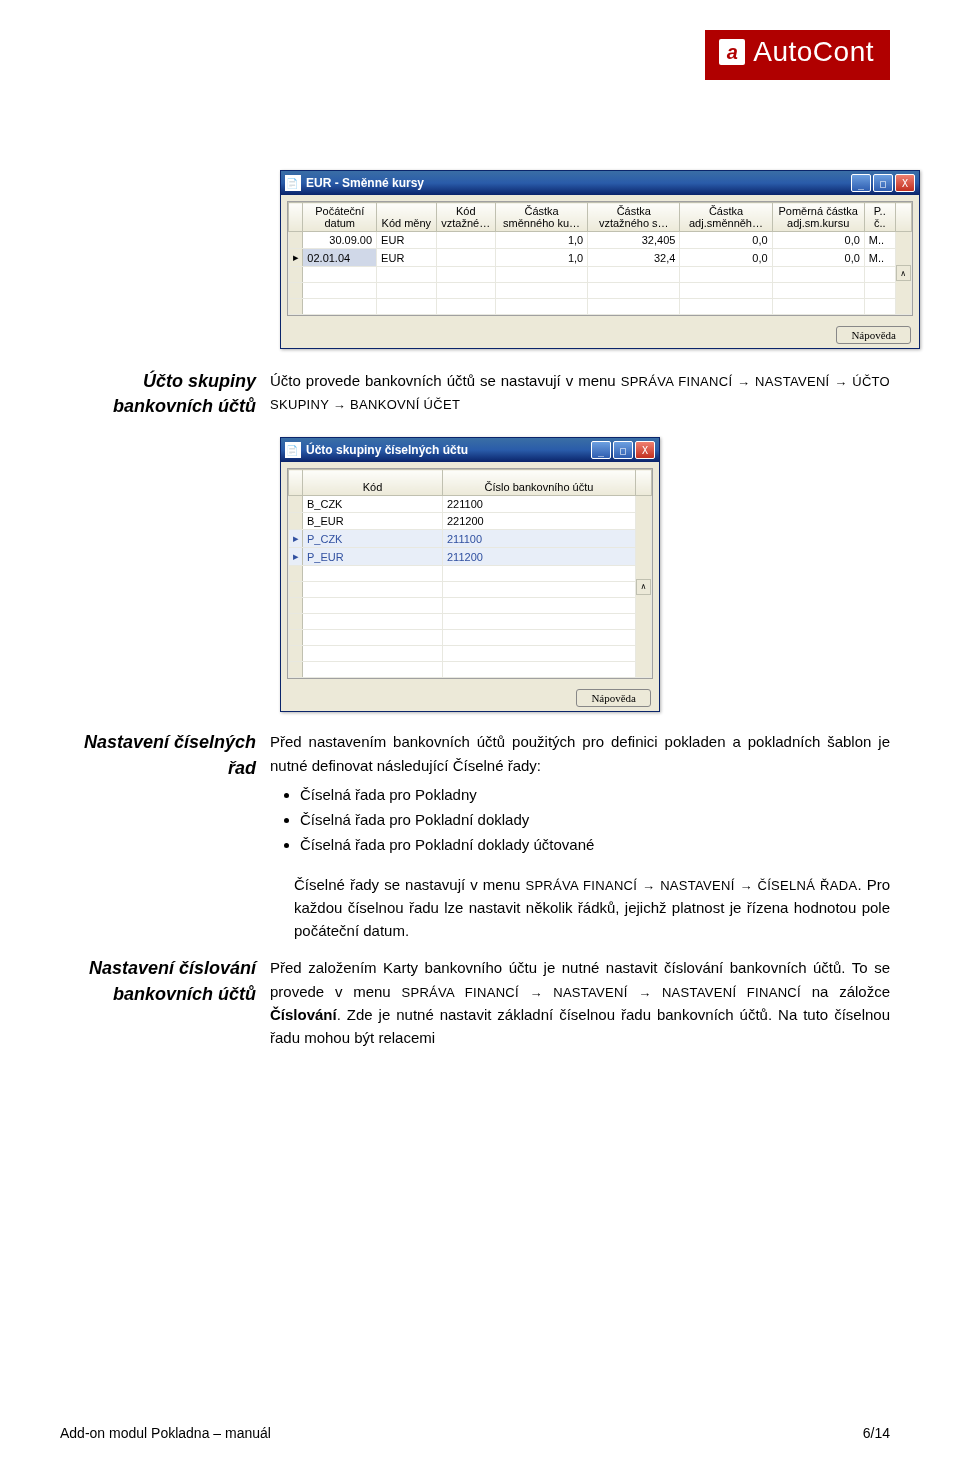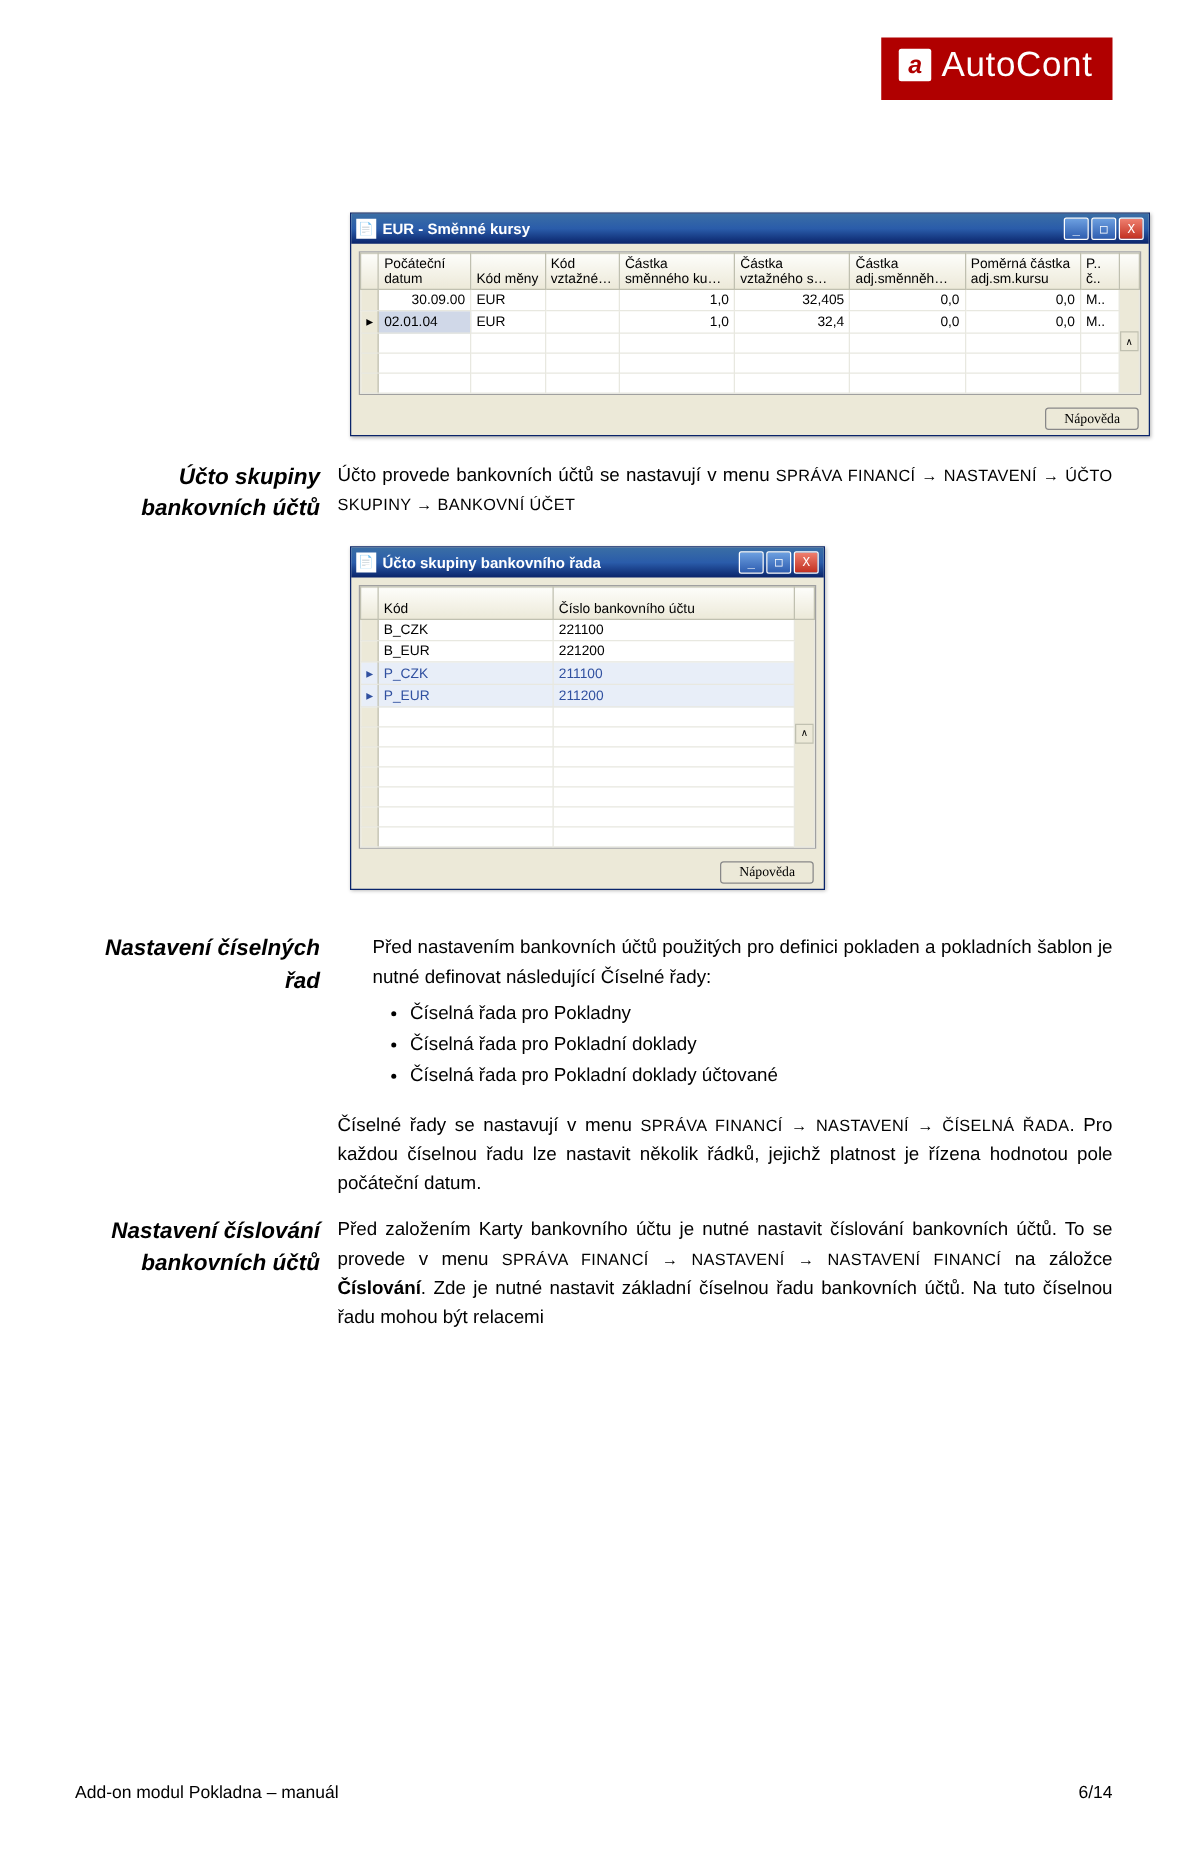--- a/index.html
+++ b/index.html
@@ -18,21 +18,21 @@
     .xp-title { background: linear-gradient(to bottom, #3a6ea5 0%, #2a5caa 50%, #0a246a 100%); height: 24px; display:flex; align-items:center; color:#fff; padding: 0 4px; }
     .xp-ico { width:16px; height:16px; background:#fff; margin-right:5px; display:inline-flex; align-items:center; justify-content:center; font-size:10px; color:#2a5caa; }
     .xp-ttext { flex:1; font-weight:bold; font-size:12px; white-space: nowrap; }
     .xp-btns { display:flex; gap:2px; }
     .xp-btn { width:20px; height:18px; border:1px solid #fff; border-radius:2px; display:flex; align-items:center; justify-content:center; font-size:10px; font-family: monospace; color:#fff; cursor:default;}
     .xp-min { background: linear-gradient(to bottom,#6da0e0,#2e5db0);}
     .xp-max { background: linear-gradient(to bottom,#6da0e0,#2e5db0);}
     .xp-close { background: linear-gradient(to bottom,#ef8070,#c23020);}
     .grid { background:#fff; border:1px solid #a0a0a0; margin:6px; }
     .grid table { border-collapse: collapse; width:100%; table-layout:fixed;}
-    .grid th { background: linear-gradient(to bottom, #fdfdfa 0%, #ece9d8 100%); border:1px solid #c0c0b0; font-weight:normal; font-size:11px; padding:2px 4px; text-align:left; height:26px; vertical-align:bottom;}
+    .grid th { background: linear-gradient(to bottom, #fdfdfa 0%, #ece9d8 100%); border:1px solid #c0c0b0; font-weight:normal; font-size:11px; padding:2px 4px; text-align:center; height:26px; vertical-align:bottom;}
     .grid td { border:1px solid #e8e8e0; font-size:11px; padding:2px 4px; height:16px; }
     .grid tr.sel td { background:#e8eef8; color:#3050a0; }
     .grid td.left-gutter { width:14px; background:#ece9d8; border-right:1px solid #c0c0b0; text-align:center; }
     .grid td.ar { text-align: right; }
     .xp-footer { display:flex; justify-content:flex-end; padding: 4px 8px; }
     .xp-footer button { font-family: Tahoma; font-size:11px; padding: 2px 14px; background:#ece9d8; border:1px solid #888; border-radius:3px; }
 
     
     .row { display:flex; margin-top: 20px; }
     .label-col { width: 210px; font-weight:bold; font-style:italic; font-size: 18px; text-align:right; padding-right: 14px; line-height:1.4;}
@@ -170,21 +170,21 @@
       <div class="label-col">Účto skupiny bankovních účtů</div>
       <div class="text-col">
         <span>Účto provede bankovních účtů se nastavují v menu </span><span class="smallcaps">SPRÁVA FINANCÍ → NASTAVENÍ → ÚČTO SKUPINY → BANKOVNÍ ÚČET</span>
       </div>
     </div>
 
     <div style="height:18px;"></div>
     <div class="xp-window win2">
       <div class="xp-title">
         <span class="xp-ico">📄</span>
-        <span class="xp-ttext">Účto skupiny bankovního řada</span>
+        <span class="xp-ttext">Účto skupiny číselných účtu</span>
         <div class="xp-btns">
           <div class="xp-btn xp-min">_</div>
           <div class="xp-btn xp-max">□</div>
           <div class="xp-btn xp-close">X</div>
         </div>
       </div>
       <div class="grid">
         <table>
           <colgroup>
               <col style="width:14px">
@@ -258,32 +258,32 @@
                 <td></td>
               </tr>
         </tbody>
           </table>
       </div>
       <div class="xp-footer">
         <button>Nápověda</button>
       </div>
     </div>
 
-    <div class="row" style="margin-top:34px;gap:28px;">
+    <div class="row" style="margin-top:18px;">
       <div class="label-col">Nastavení číselných řad</div>
       <div class="text-col">
         <span>Před nastavením bankovních účtů použitých pro definici pokladen a pokladních šablon je nutné definovat následující Číselné řady:</span>
         <ul>
           <li>Číselná řada pro Pokladny</li>
           <li>Číselná řada pro Pokladní doklady</li>
           <li>Číselná řada pro Pokladní doklady účtované</li>
         </ul>
       </div>
     </div>
-    <div class="row" style="margin-top:10px;">
+    <div class="row" style="margin-top:10px;gap:24px;">
       <div class="label-col"></div>
       <div class="text-col">
         <span>Číselné řady se nastavují v menu </span><span class="smallcaps">SPRÁVA FINANCÍ → NASTAVENÍ → ČÍSELNÁ ŘADA</span><span>. Pro každou číselnou řadu lze nastavit několik řádků, jejichž platnost je řízena hodnotou pole počáteční datum.</span>
       </div>
     </div>
 
     <div class="row" style="margin-top:14px;">
       <div class="label-col">Nastavení číslování bankovních účtů</div>
       <div class="text-col">
         <span>Před založením Karty bankovního účtu je nutné nastavit číslování bankovních účtů. To se provede v menu </span><span class="smallcaps">SPRÁVA FINANCÍ → NASTAVENÍ → NASTAVENÍ FINANCÍ</span><span> na záložce </span><b>Číslování</b><span>. Zde je nutné nastavit základní číselnou řadu bankovních účtů. Na tuto číselnou řadu mohou být relacemi</span>

